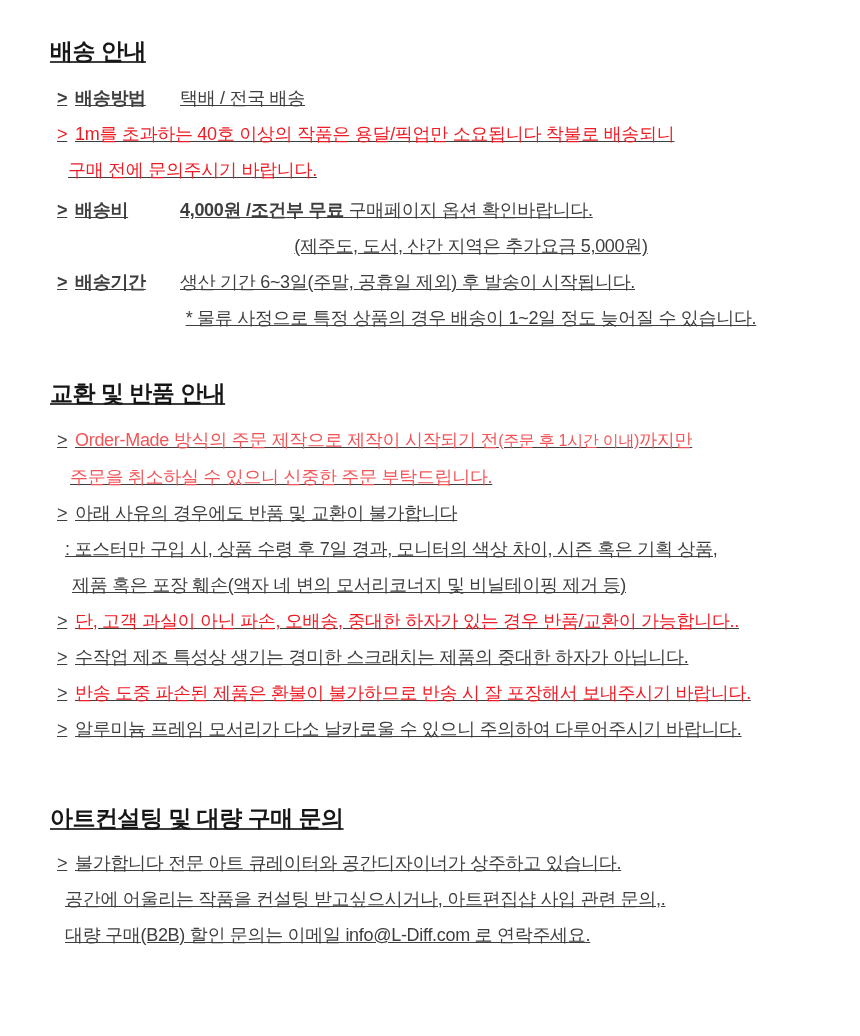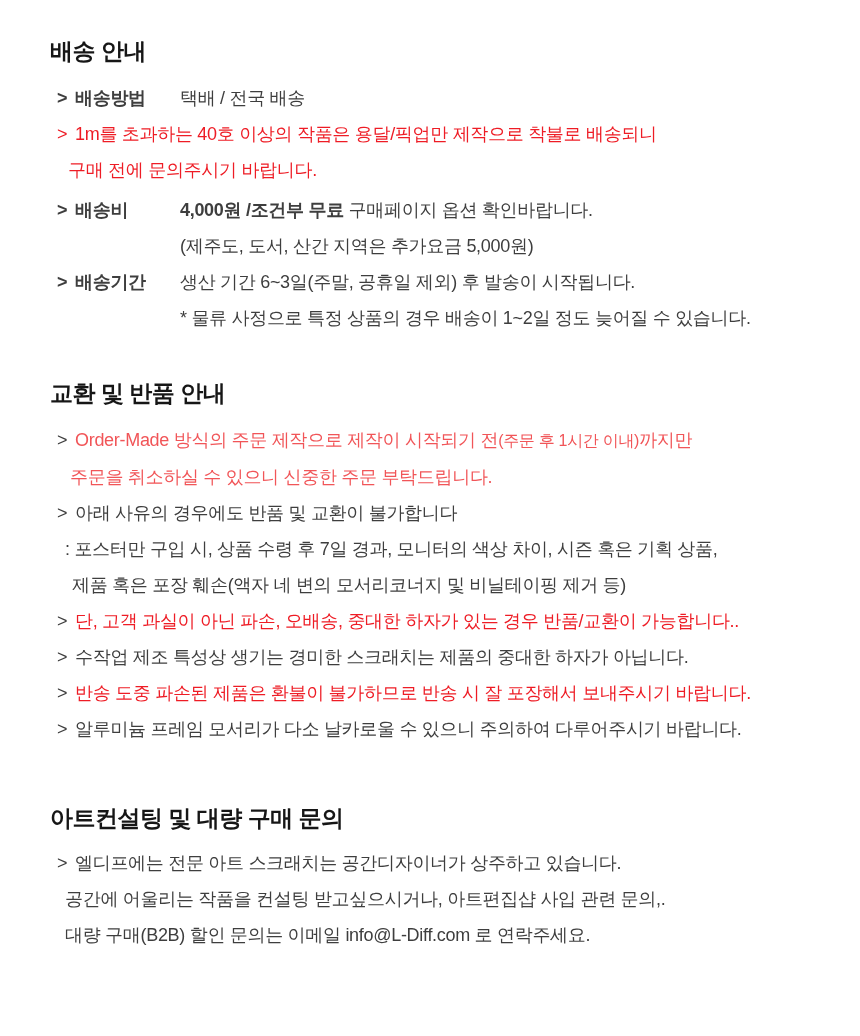--- a/index.html
+++ b/index.html
@@ -13,20 +13,21 @@
     overflow: hidden;
     font-family: "Liberation Sans", "DejaVu Sans", sans-serif;
     color: #3e3e3e;
   }
   .page {
     box-sizing: border-box;
     width: 792px;
     padding: 36px 30px 0 50px;
     font-size: 18px;
     letter-spacing: -0.3px;
+    text-decoration: underline;
   }
   .sec-title {
     font-size: 23px;
     line-height: 30px;
     font-weight: 700;
     color: #161616;
     letter-spacing: -0.5px;
     margin: 0 0 14px 0;
   }
   .sec-title.returns-title   { margin-top: 42px; }
@@ -42,21 +43,21 @@
   .bullet { display: inline-block; width: 18px; flex: none; }
   .bullet.bold { font-weight: 700; }
   .kv-label { display: inline-block; width: 105px; flex: none; font-weight: 700; }
   .kv-value { white-space: nowrap; }
   .b { font-weight: 700; }
   .red      { color: #ee1c25; }
   .red-soft { color: #f15558; text-align: center; }
   .small    { font-size: 16px; }
 
   
-  .ind-val { padding-left: 130px; }  
+  .ind-val { padding-left: 130px; justify-content: center; }  
   .ind-18  { padding-left: 18px; }
   .ind-20  { padding-left: 20px; }
   .ind-15  { padding-left: 15px; align-items: flex-end; }
   .ind-22  { padding-left: 22px; }
   .mt-4    { margin-top: 4px; }
 </style>
 </head>
 <body>
 
 <div class="page">
@@ -64,21 +65,21 @@
   <h1 class="sec-title">배송 안내</h1>
 
   <div class="row">
     <span class="bullet bold">&gt;</span>
     <span class="kv-label">배송방법</span>
     <span class="kv-value">택배 / 전국 배송</span>
   </div>
 
   <div class="row">
     <span class="bullet red">&gt;</span>
-    <span class="red">1m를 초과하는 40호 이상의 작품은 용달/픽업만 제작으로 착불로 배송되니</span>
+    <span class="red">1m를 초과하는 40호 이상의 작품은 용달/픽업만 소요됩니다 착불로 배송되니</span>
   </div>
   <div class="row ind-18">
     <span class="red">구매 전에 문의주시기 바랍니다.</span>
   </div>
 
   <div class="row mt-4">
     <span class="bullet bold">&gt;</span>
     <span class="kv-label">배송비</span>
     <span class="kv-value"><span class="b">4,000원 /조건부 무료</span><span> 구매페이지 옵션 확인바랍니다.</span></span>
   </div>
@@ -133,21 +134,21 @@
 
   <div class="row">
     <span class="bullet">&gt;</span>
     <span>알루미늄 프레임 모서리가 다소 날카로울 수 있으니 주의하여 다루어주시기 바랍니다.</span>
   </div>
 
   <h1 class="sec-title consulting-title">아트컨설팅 및 대량 구매 문의</h1>
 
   <div class="row">
     <span class="bullet">&gt;</span>
-    <span>엘디프에는 전문 아트 스크래치는 공간디자이너가 상주하고 있습니다.</span>
+    <span>불가합니다 전문 아트 큐레이터와 공간디자이너가 상주하고 있습니다.</span>
   </div>
   <div class="row ind-15">
     <span>공간에 어울리는 작품을 컨설팅 받고싶으시거나, 아트편집샵 사입 관련 문의,.</span>
   </div>
   <div class="row ind-15">
     <span><span>대량 구매(B2B) 할인 문의는 이메일 </span><span>info@L-Diff.com</span><span> 로 연락주세요.</span></span>
   </div>
 
 </div>
 

